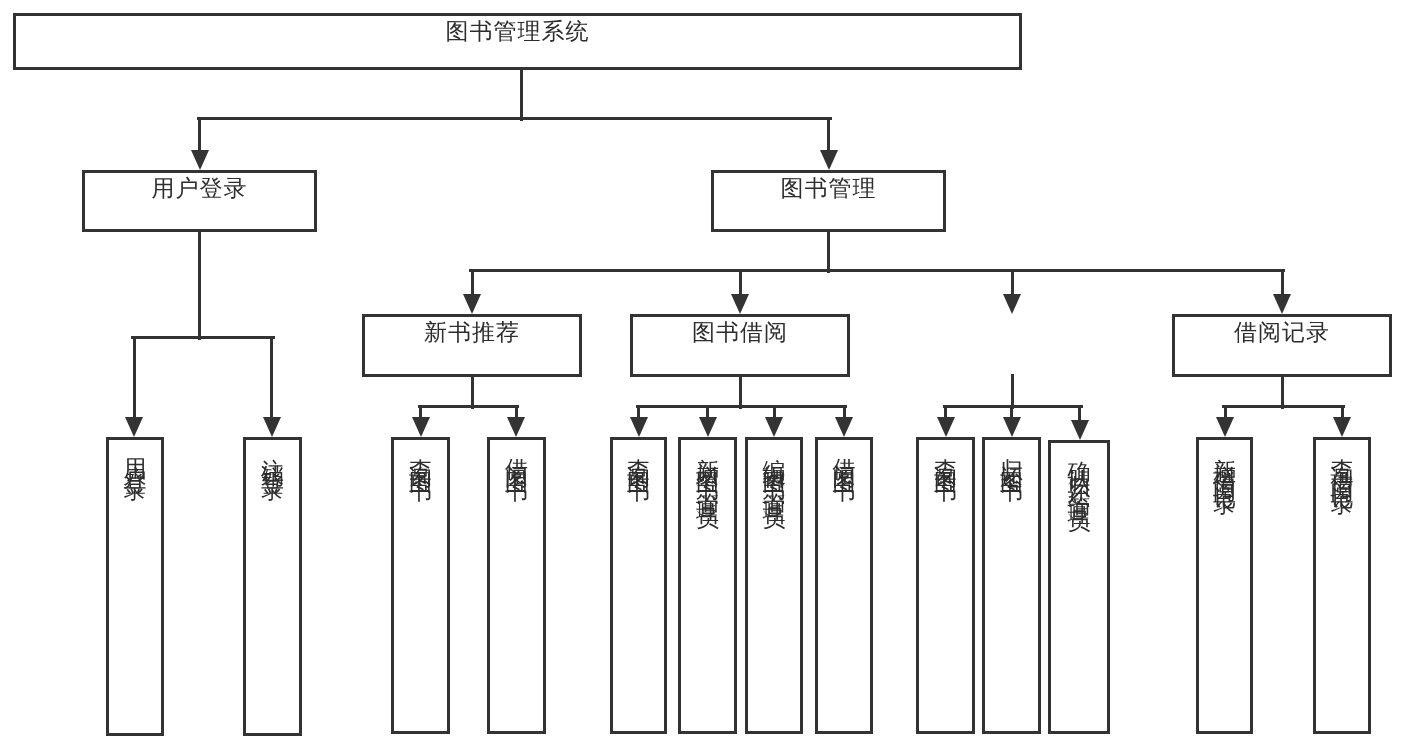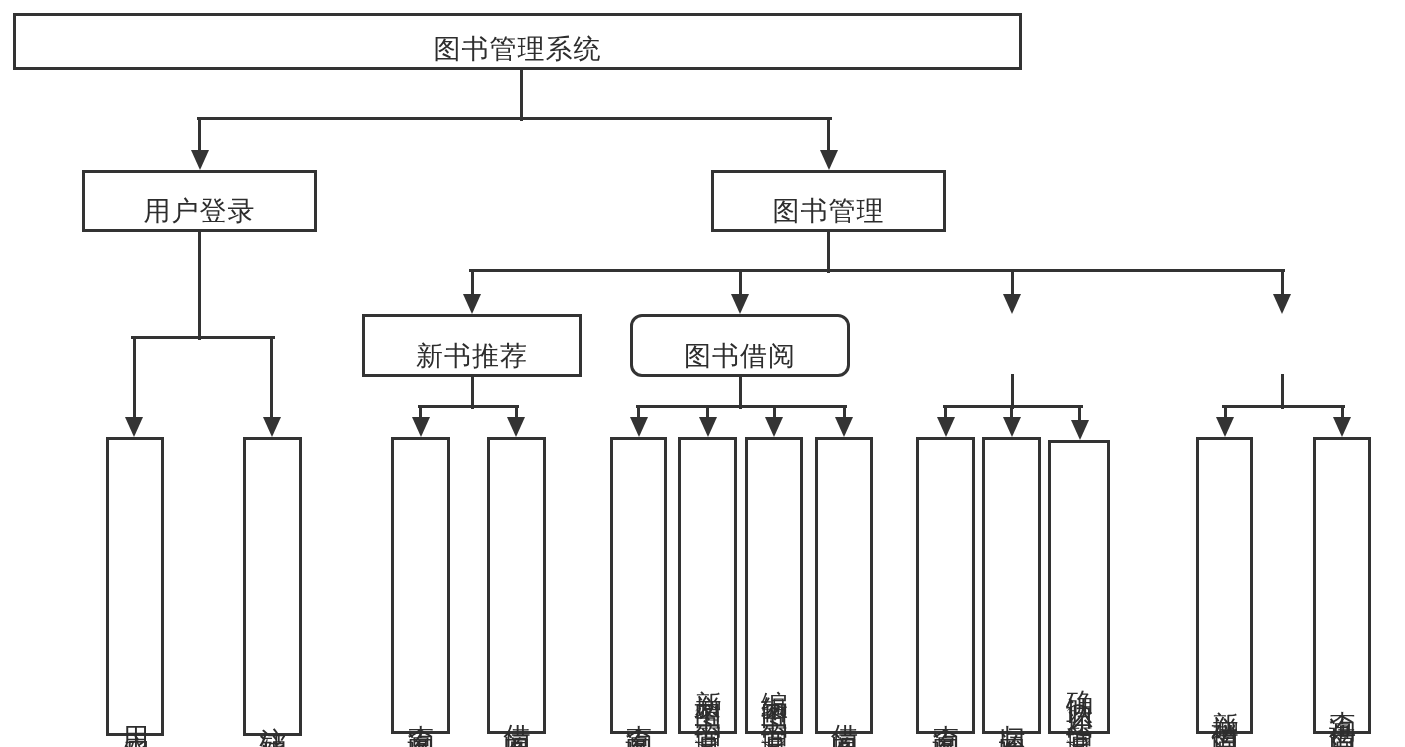--- a/index.html
+++ b/index.html
@@ -16,23 +16,23 @@
     overflow:hidden;
     font-family:"Liberation Sans","DejaVu Sans",sans-serif;
     color:var(--text);
   }
   .node{
     position:absolute;
     background:#fff;
     border:3px solid var(--line);
     box-sizing:border-box;
     display:flex;
-    align-items:flex-end;
+    align-items:flex-start;
     justify-content:center;
-    font-size:27px;
+    font-size:23px;
     letter-spacing:1px;
     color:var(--text);
   }
   .leaf span{
     writing-mode:vertical-rl;
     text-orientation:mixed;
     letter-spacing:7px;
     line-height:1;
     white-space:nowrap;
   }
@@ -41,21 +41,21 @@
     position:absolute;width:0;height:0;
     border-left:9px solid transparent;
     border-right:9px solid transparent;
     border-top:20px solid var(--line);
   }
   
   #n-root        {left:13px;  top:13px;  width:1009px;height:57px;}
   #n-login       {left:82px;  top:170px; width:235px; height:62px;}
   #n-mgmt        {left:711px; top:170px; width:235px; height:62px;}
   #n-recommend   {left:362px; top:314px; width:220px; height:63px;}
-  #n-borrow      {left:630px; top:314px; width:220px; height:63px;border-radius:12px;}
+  #n-borrow      {left:630px; top:314px; width:220px; height:63px;}
   #n-current     {left:902px; top:314px; width:220px; height:63px;}
   #n-records     {left:1172px;top:314px; width:220px; height:63px;}
   #l-login-1     {left:106px; top:437px; width:58px;  height:299px;}
   #l-login-2     {left:243px; top:437px; width:59px;  height:299px;}
   #l-rec-1       {left:391px; top:437px; width:59px;  height:297px;}
   #l-rec-2       {left:487px; top:437px; width:59px;  height:297px;}
   #l-bor-1       {left:610px; top:437px; width:57px;  height:297px;}
   #l-bor-2       {left:678px; top:437px; width:59px;  height:297px;}
   #l-bor-3       {left:745px; top:437px; width:58px;  height:297px;}
   #l-bor-4       {left:815px; top:437px; width:58px;  height:297px;}
@@ -87,20 +87,23 @@
   </div>
   <div class="node" id="n-mgmt">
     <span>图书管理</span>
   </div>
 
   <div class="node" id="n-recommend">
     <span>新书推荐</span>
   </div>
   <div class="node" id="n-borrow">
     <span>图书借阅</span>
+  </div>
+  <div class="node" id="n-records">
+    <span>借阅记录</span>
   </div>
 
   <div class="node leaf" id="l-login-1">
     <span>用户登录</span>
   </div>
   <div class="node leaf" id="l-login-2">
     <span>注销登录</span>
   </div>
 
   <div class="node leaf" id="l-rec-1">

